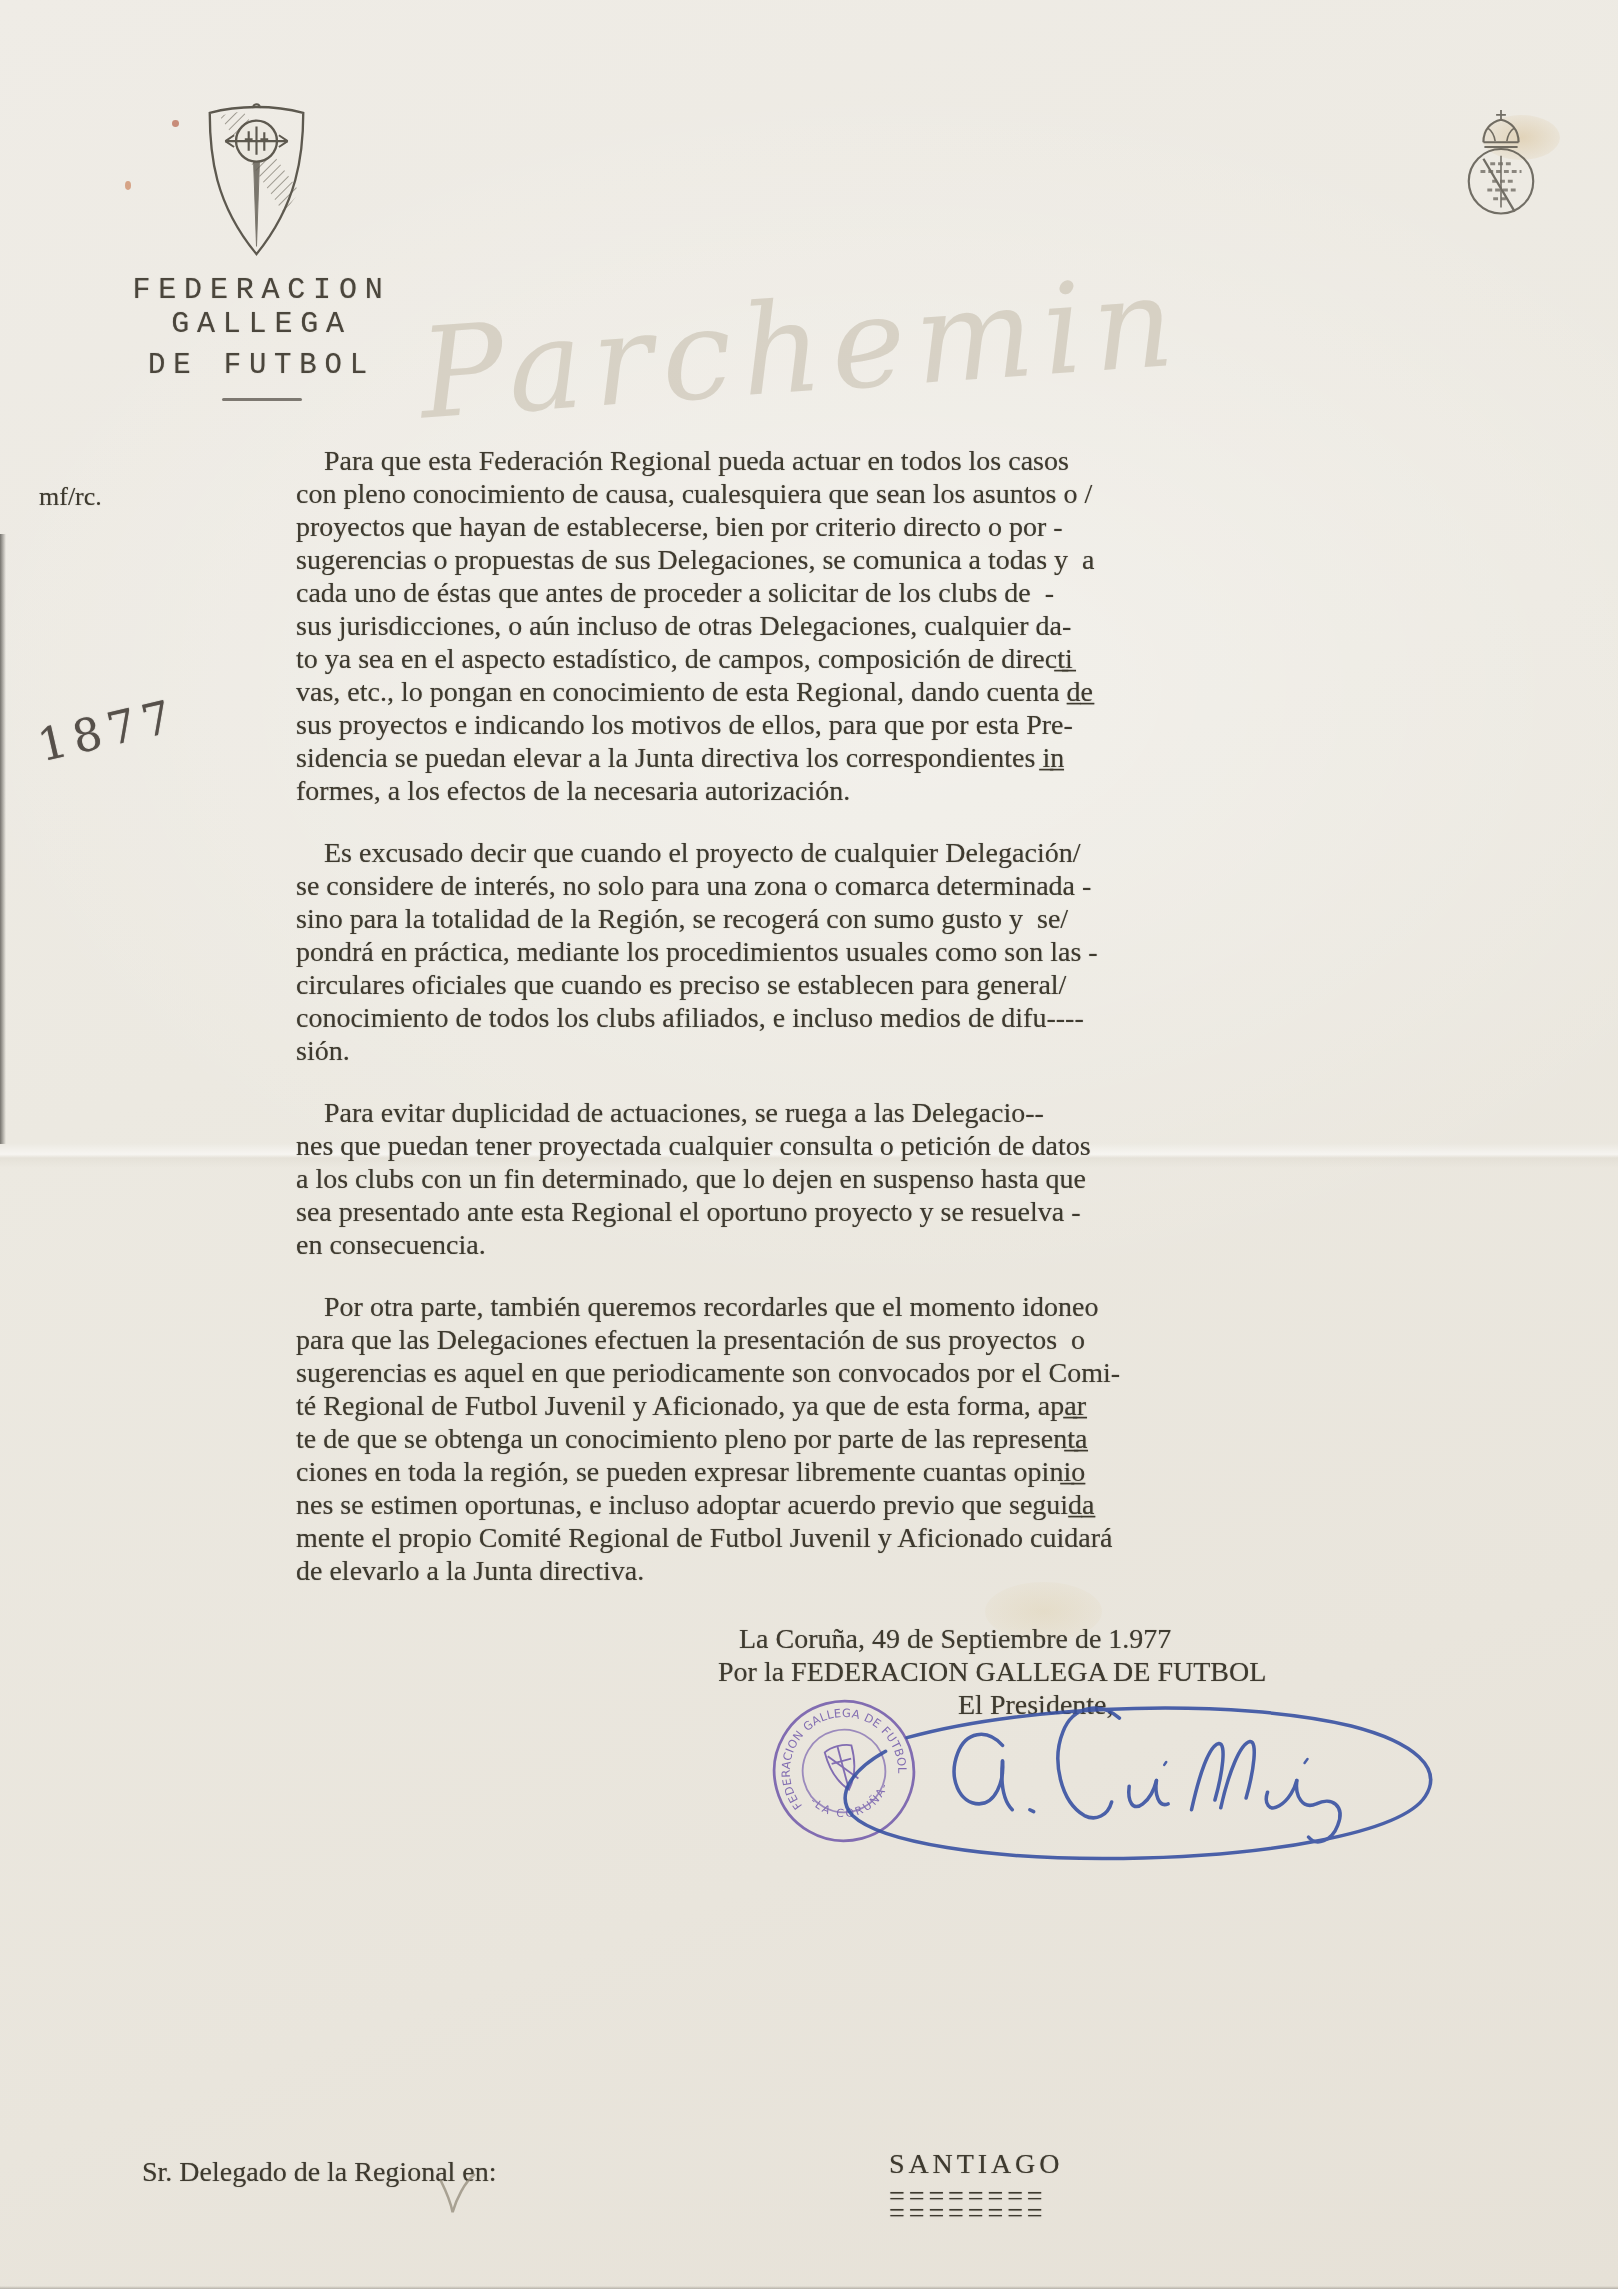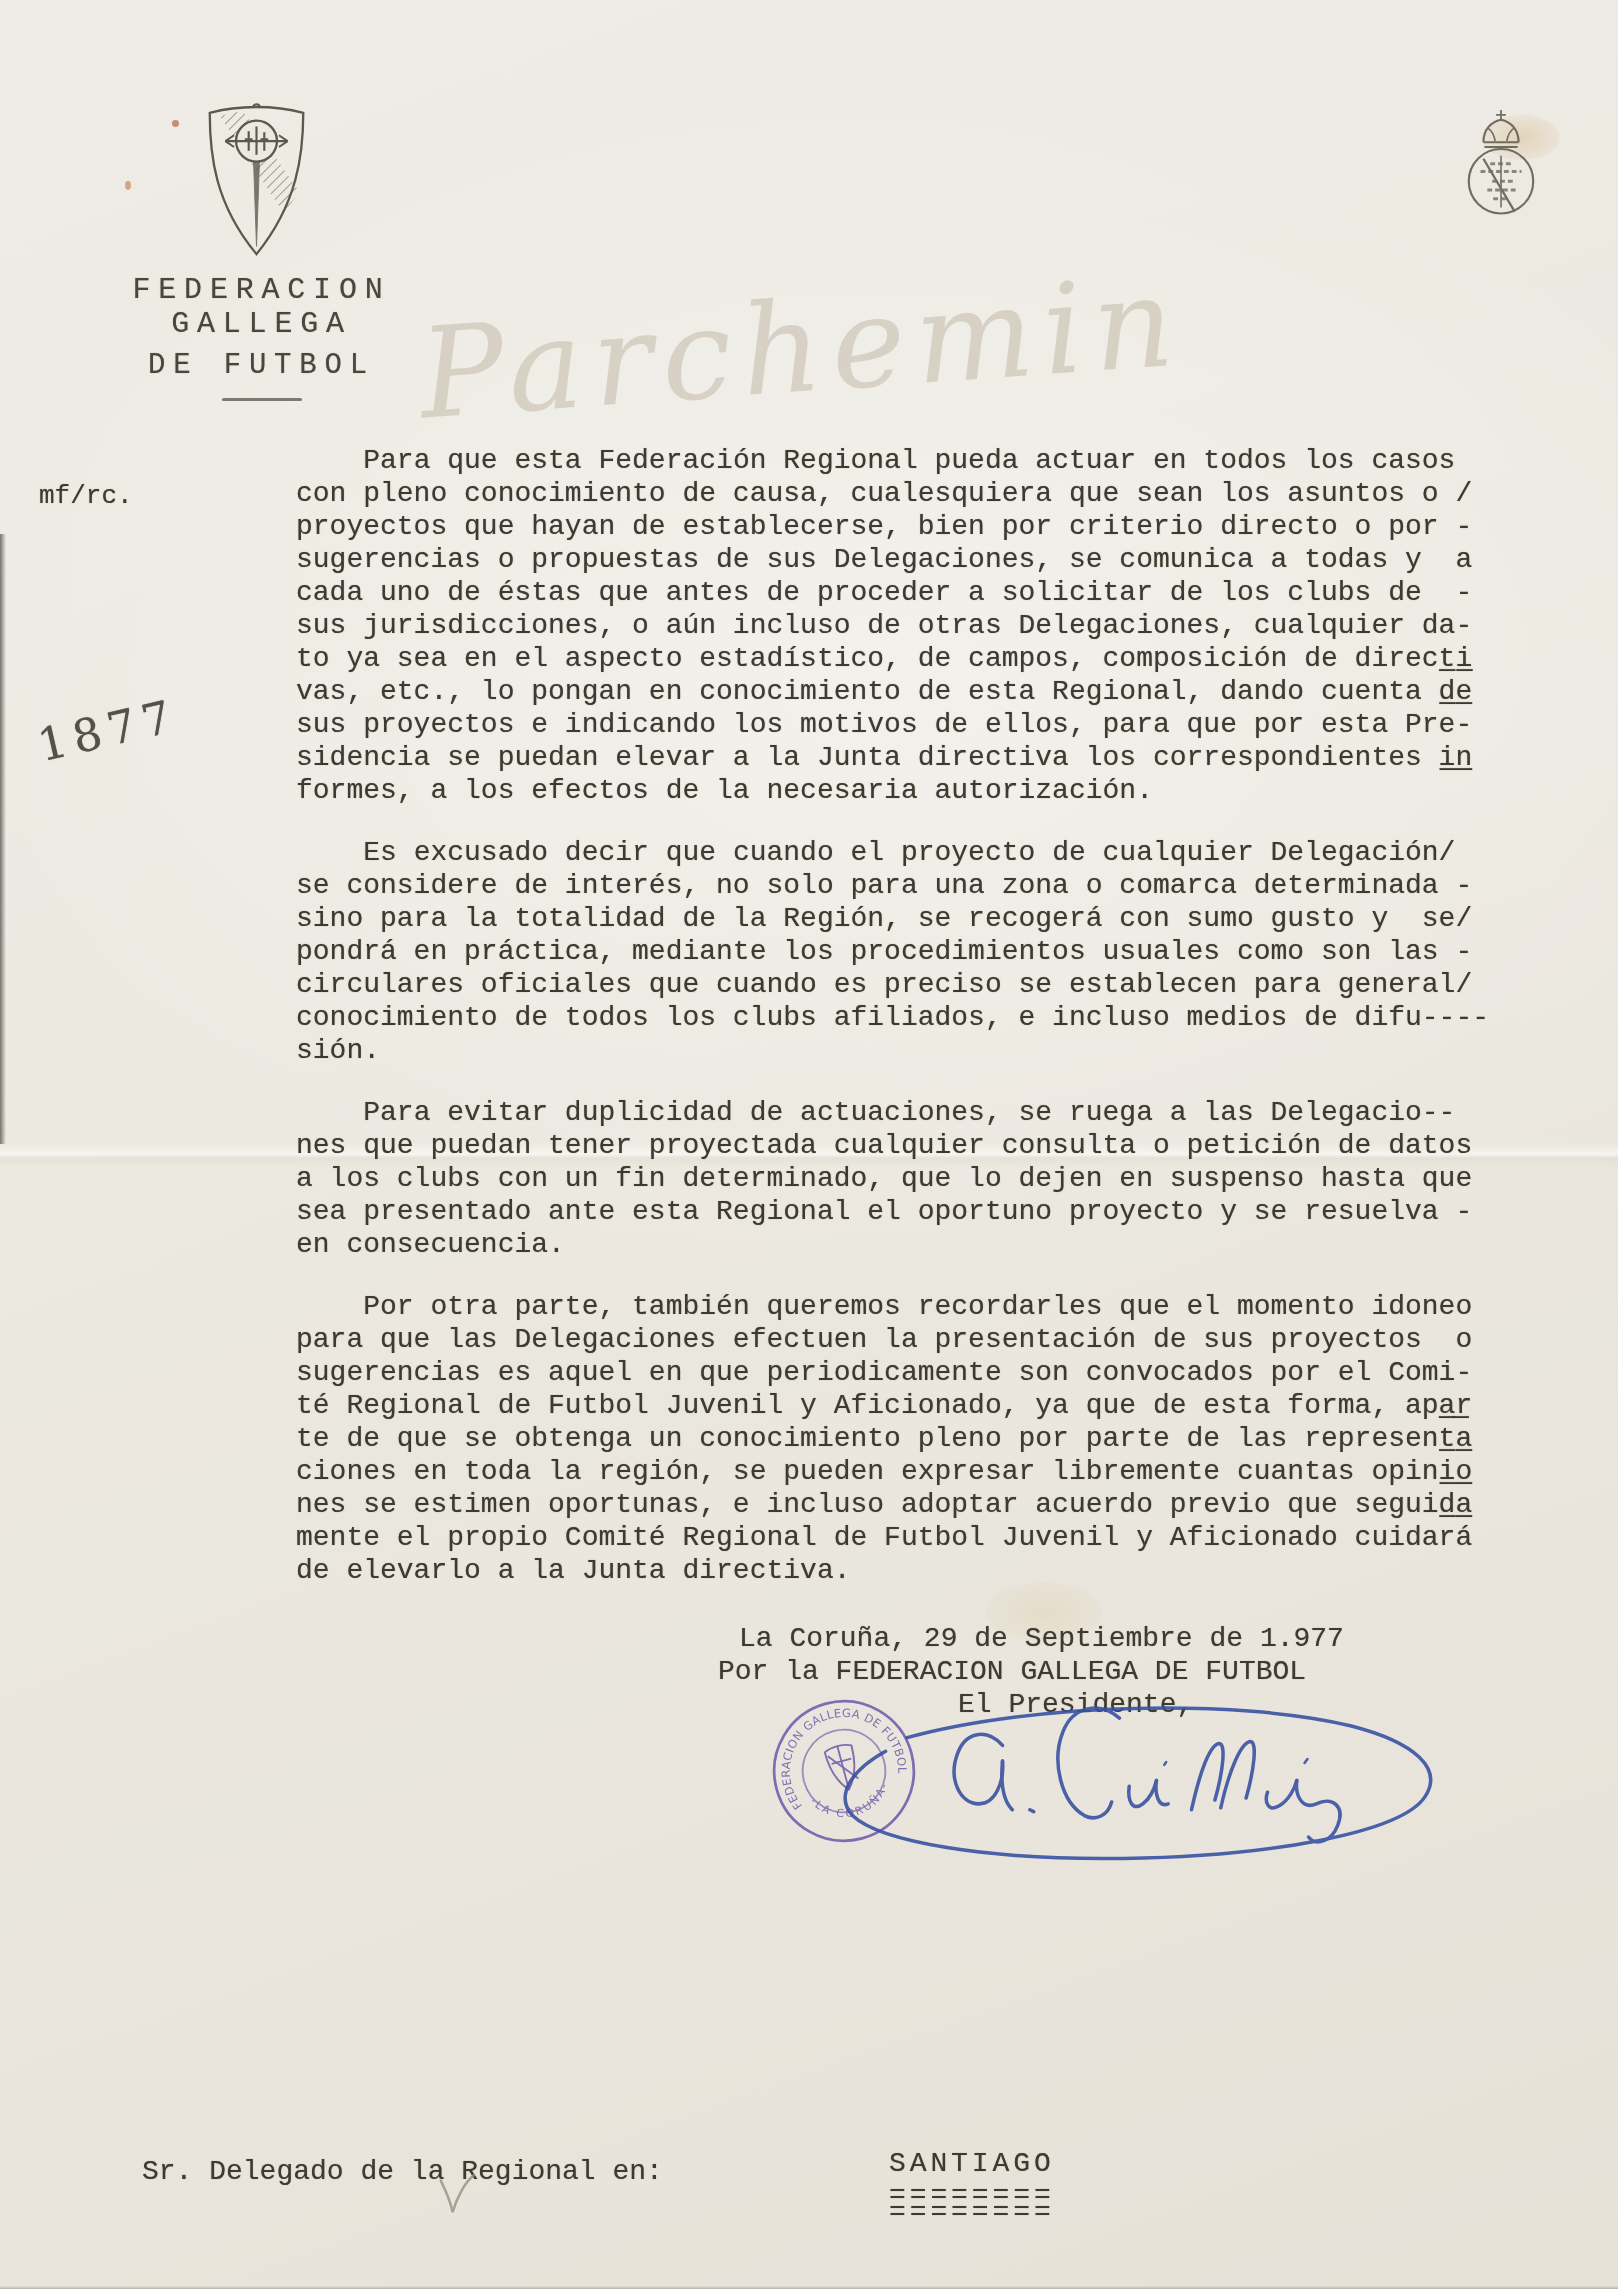--- a/index.html
+++ b/index.html
@@ -9,21 +9,21 @@
     margin:0 auto;
     background:
       radial-gradient(ellipse 1365px 878px at 55% 30%, rgba(255,255,255,0.35), rgba(255,255,255,0) 70%),
       linear-gradient(160deg, #efece6 0%, #ece9e1 40%, #e9e5dc 75%, #e6e1d7 100%);
     overflow:hidden;
     font-family:"DejaVu Sans Mono","Liberation Mono",monospace;
     color:#3b372d;
   }
   .abs{position:absolute;}
   .mono{
-    font-family:Liberation Mono, monospace;
+    font-family:Liberation Serif, serif;
     font-size:28px;line-height:33px;
     color:#3e3a2f;
     text-shadow:0 0 1px rgba(62,58,47,0.55);
     white-space:pre-wrap;
   }
   .para{margin:0 0 29px 0;}
   .letterhead-text{
     font-family:Liberation Mono, monospace;
     font-size:30px;letter-spacing:7.8px;
     color:#4b463c;
@@ -156,21 +156,21 @@
 para que las Delegaciones efectuen la presentación de sus proyectos  o
 sugerencias es aquel en que periodicamente son convocados por el Comi-
 té Regional de Futbol Juvenil y Aficionado, ya que de esta forma, apa̲r̲
 te de que se obtenga un conocimiento pleno por parte de las represent̲a̲
 ciones en toda la región, se pueden expresar libremente cuantas opini̲o̲
 nes se estimen oportunas, e incluso adoptar acuerdo previo que seguid̲a̲
 mente el propio Comité Regional de Futbol Juvenil y Aficionado cuidará
 de elevarlo a la Junta directiva.</div>
   </div>
 
-  <div class="abs mono" style="left:739px;top:1622px;">La Coruña, 29 de Septiembre de 1.977</div>
+  <div class="abs mono" style="left:739px;top:1622px;">La Coruña, 49 de Septiembre de 1.977</div>
   <div class="abs mono" style="left:718px;top:1655px;">Por la FEDERACION GALLEGA DE FUTBOL</div>
   <div class="abs mono" style="left:917px;top:1688px;margin-left:41px;">El Presidente,</div>
 
   <svg class="abs" style="left:766px;top:1693px;" width="156" height="156" viewBox="0 0 170 170">
     <g transform="rotate(-15 85 85)" stroke="#6B52A8" fill="none" opacity="0.82">
       <circle cx="85" cy="85" r="76" stroke-width="3"></circle>
       <circle cx="85" cy="85" r="45" stroke-width="2" opacity="0.75"></circle>
       <defs>
         <path id="stArcTop" d="M 31.5 110 A 59 59 0 1 1 138.5 110"></path>
         <path id="stArcBot" d="M 40.4 107.7 A 50 50 0 0 0 129.6 107.7"></path>

